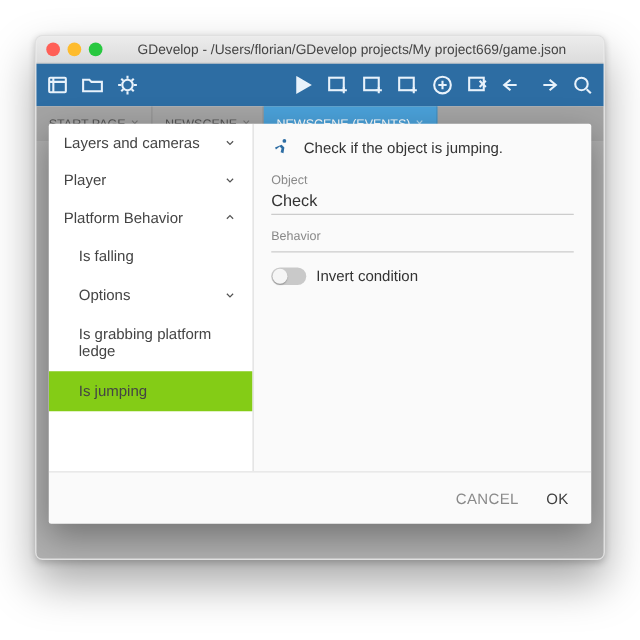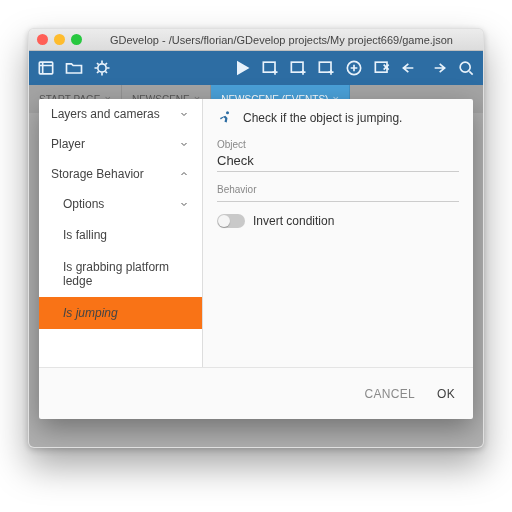--- a/index.html
+++ b/index.html
@@ -24,37 +24,37 @@
   .tab .x{opacity:.6; font-size:11px;}
   .dim { position:absolute; left:0; right:0; top:84px; bottom:0; background:rgba(0,0,0,0.28); }
   .dialog {
     position:absolute; left:10px; right:10px; top:70px; height:320px;
     background:#fafafa; border-radius:2px; box-shadow:0 10px 28px rgba(0,0,0,0.35);
     display:flex; flex-direction:column; overflow:hidden;
   }
   .dlg-body{ flex:1; display:flex; overflow:hidden; }
   .sidebar{ width:164px; background:#fff; border-right:1px solid #ddd; overflow:hidden; font-size:12px; color:#444;}
   .side-row{ display:flex; align-items:center; justify-content:space-between; padding:8px 12px; cursor:pointer;}
-  .side-row.sel{background:#f97316;font-style:italic;}
+  .side-row.sel{background:#84cc16;}
   .side-sub{ padding-left:24px; padding-right:12px; }
   .side-sub.head{display:flex;justify-content:space-between;align-items:center;padding-top:8px;padding-bottom:8px;}
   .side-sub.item{padding-top:9px;padding-bottom:9px;}
   .chev{width:12px;height:12px;}
   .chev svg{width:12px;height:12px;stroke:#555;fill:none;stroke-width:2;}
   .panel{ flex:1; padding:10px 14px; display:flex; flex-direction:column; gap:12px; font-size:12px; color:#333;}
   .panel-head{display:flex; gap:8px; align-items:center;}
   .panel-head .pic{width:18px;height:18px;color:#2d6da3;}
   .field{border-bottom:1px solid #ccc; padding-bottom:3px;}
   .field-label{font-size:10px; color:#888; margin-bottom:3px;}
   .field-value{font-size:13px; color:#333;}
   .field-value.ph{color:#aaa;}
   .toggle-row{display:flex; align-items:center; gap:8px; margin-top:0;}
   .toggle{width:28px;height:14px;border-radius:8px;background:#c9c9c9;position:relative;}
   .toggle .knob{position:absolute;left:1px;top:1px;width:12px;height:12px;border-radius:50%;background:#f5f5f5;box-shadow:0 1px 1px rgba(0,0,0,0.25);}
-  .dlg-foot{height:52px;border-top:1px solid #e4e4e4;display:flex;justify-content:flex-end;align-items:center;gap:22px;padding:0 18px;font-size:12px;}
+  .dlg-foot{height:42px;border-top:1px solid #e4e4e4;display:flex;justify-content:flex-end;align-items:center;gap:22px;padding:0 18px;font-size:12px;}
   .btn-cancel{color:#8a8a8a;letter-spacing:.3px;cursor:pointer;}
   .btn-ok{color:#404040;font-weight:500;letter-spacing:.3px;cursor:pointer;}
 </style>
 </head>
 <body>
 
 <div class="window">
   <div class="titlebar">
     <div class="tl-dot dot-r"></div>
     <div class="tl-dot dot-y"></div>
@@ -160,32 +160,32 @@
                 <path d="M7 10l5 5 5-5"></path>
               </svg></span>
         </div>
         <div class="side-row">
           <span>Player</span>
           <span class="chev"><svg viewBox="0 0 24 24">
                 <path d="M7 10l5 5 5-5"></path>
               </svg></span>
         </div>
         <div class="side-row">
-          <span>Storage Behavior</span>
+          <span>Platform Behavior</span>
           <span class="chev"><svg viewBox="0 0 24 24">
                 <path d="M7 14l5-5 5 5"></path>
               </svg></span>
         </div>
+        <div class="side-sub item"><span>Is falling</span></div>
         <div class="side-sub head">
           <span>Options</span>
           <span class="chev"><svg viewBox="0 0 24 24">
                 <path d="M7 10l5 5 5-5"></path>
               </svg></span>
         </div>
-        <div class="side-sub item"><span>Is falling</span></div>
         <div class="side-sub item"><span>Is grabbing platform ledge</span></div>
         <div class="side-sub item side-row sel" style="padding-left:24px">
             <span>Is jumping</span>
           </div>
       </div>
 
       <div class="panel">
         <div class="panel-head">
           <span class="pic"><svg viewBox="0 0 24 24" fill="#2d6da3">
                 <circle cx="14" cy="5" r="2"></circle>

